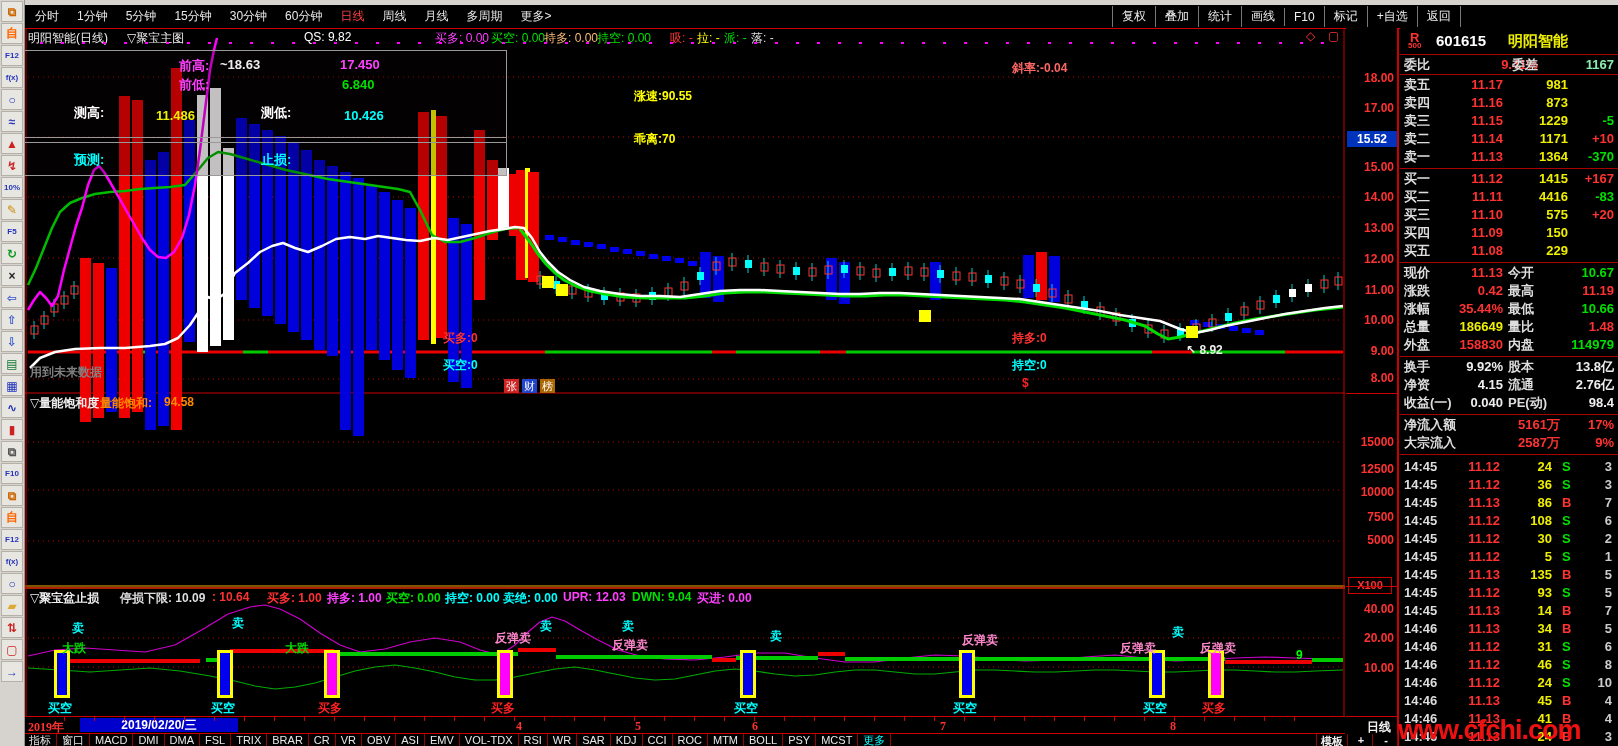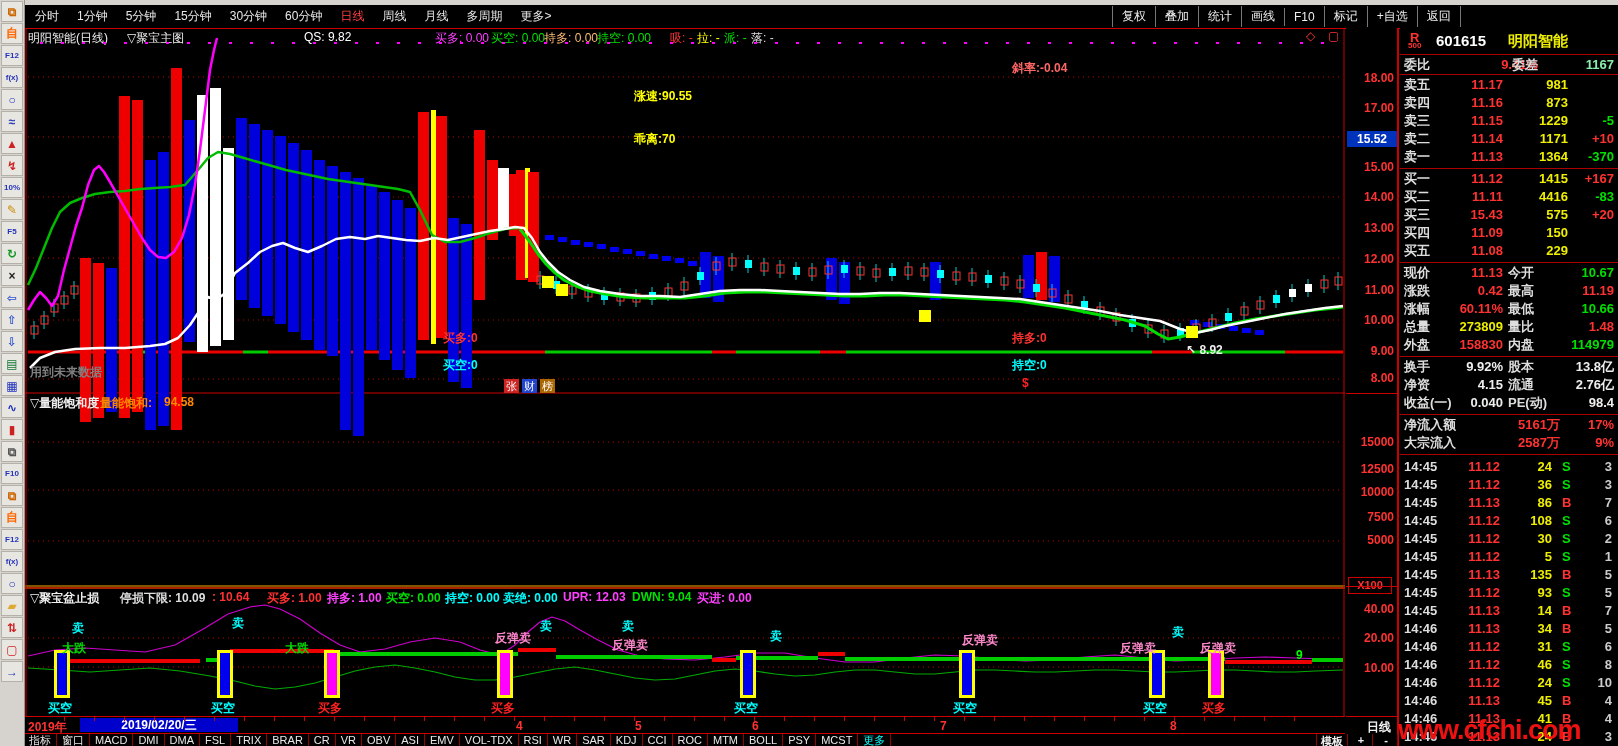--- a/index.html
+++ b/index.html
@@ -35,21 +35,21 @@
   .ax-lbl{position:absolute;right:5px;color:#ff3232;font-size:12px;font-weight:bold;}
   #marker-1552{position:absolute;left:1px;top:103px;width:50px;height:16px;background:#0033bb;color:#fff;
                font-size:12px;font-weight:bold;text-align:center;line-height:16px;}
   #x100{position:absolute;left:2px;top:549px;width:42px;height:15px;border:1px solid #cc0000;color:#ff3232;
         font-size:11px;font-weight:bold;text-align:center;line-height:15px;}
   #quote-panel{left:1400px;top:28px;width:218px;height:718px;background:#000;font-weight:bold;}
   .qrow{position:absolute;left:0;width:218px;height:18px;font-size:13px;line-height:18px;}
   .qrow span{position:absolute;white-space:nowrap;}
   .qdiv{position:absolute;left:0;width:218px;height:1px;background:#aa0000;}
   #date-bar{left:24px;top:716px;width:1321px;height:17px;background:#000;border-top:1px solid #cc0000;box-sizing:border-box;}
-  #date-bar span{position:absolute;font-size:12px;font-weight:bold;top:2px;white-space:nowrap;}
+  #date-bar span{position:absolute;font-size:12px;font-weight:bold;top:2px;white-space:nowrap;font-family:Liberation Serif, serif;}
   #date-cell{position:absolute;left:56px;top:1px;width:158px;height:14px;background:#0000cc;color:#fff;
              font-size:12px;font-weight:bold;text-align:center;line-height:14px;}
   #tab-bar{left:24px;top:733px;width:1321px;height:13px;background:#000;border-top:1px solid #cc0000;
            display:flex;align-items:stretch;box-sizing:border-box;}
   .tab{color:#e8e8e8;font-size:11px;line-height:12px;padding:0 5px;border-right:1px solid #990000;white-space:nowrap;}
   #watermark{left:1398px;top:715px;width:224px;color:#ee1111;font-size:27px;font-weight:bold;letter-spacing:-1px;z-index:50;}
   .sigbar-lbl{position:absolute;font-size:12px;font-weight:bold;z-index:30;white-space:nowrap;}
   .p3sig{position:absolute;font-size:12px;font-weight:bold;z-index:22;white-space:nowrap;}
   #btm-right-cells span{position:absolute;color:#f0f0f0;font-size:11px;font-weight:bold;text-align:center;}
 </style>
@@ -400,20 +400,35 @@
       <rect x="740" y="650" width="16" height="48" fill="#ffff00"></rect>
       <rect x="743" y="653" width="10" height="42" fill="#0000ee"></rect>
       <rect x="959" y="650" width="16" height="48" fill="#ffff00"></rect>
       <rect x="962" y="653" width="10" height="42" fill="#0000ee"></rect>
       <rect x="1149" y="650" width="16" height="48" fill="#ffff00"></rect>
       <rect x="1152" y="653" width="10" height="42" fill="#0000ee"></rect>
       <rect x="1208" y="650" width="16" height="48" fill="#ffff00"></rect>
       <rect x="1211" y="653" width="10" height="42" fill="#ff00ff"></rect>
     </svg>
 
+  <div id="info-box" class="abs">
+    <span class="lbl" style="left:155px;top:6px;color:#ff40ff">前高:</span>
+    <span class="lbl" style="left:196px;top:6px;color:#eeeeee">~18.63</span>
+    <span class="lbl" style="left:316px;top:6px;color:#ff40ff">17.450</span>
+    <span class="lbl" style="left:155px;top:25px;color:#ff40ff">前低:</span>
+    <span class="lbl" style="left:318px;top:26px;color:#00e000">6.840</span>
+    <span class="lbl" style="left:50px;top:53px;color:#ffffff">测高:</span>
+    <span class="lbl" style="left:132px;top:57px;color:#eeee00">11.486</span>
+    <span class="lbl" style="left:237px;top:53px;color:#ffffff">测低:</span>
+    <span class="lbl" style="left:320px;top:57px;color:#00ffff">10.426</span>
+    <div class="ibox-div" style="top:86px"></div>
+    <div class="ibox-div" style="top:91px"></div>
+    <span class="lbl" style="left:50px;top:100px;color:#00ffff">预测:</span>
+    <span class="lbl" style="left:237px;top:100px;color:#00ffff">止损:</span>
+  </div>
 
   <div id="pane2-header" style="left:24px;top:395px">
     <span style="left:6px;color:#f0f0f0">▽量能饱和度</span>
     <span style="left:76px;color:#ff8800">量能饱和:</span>
     <span style="left:140px;color:#ff8800">94.58</span>
   </div>
 
   <div id="pane3-header" style="left:24px;top:590px">
     <span style="left:6px;color:#f0f0f0">▽聚宝盆止损</span>
   <span style="left: 96px; color: rgb(221, 221, 221);">停损下限: 10.09</span>
@@ -544,21 +559,21 @@
         <span style="right: 4px; color: rgb(255, 50, 50);">+167</span>
       </div>
       <div class="qrow" style="top: 160px;">
         <span style="left: 4px; color: rgb(221, 221, 221);">买二</span>
         <span style="right: 115px; color: rgb(255, 50, 50);">11.11</span>
         <span style="right: 50px; color: rgb(238, 238, 0);">4416</span>
         <span style="right: 4px; color: rgb(0, 224, 0);">-83</span>
       </div>
       <div class="qrow" style="top: 178px;">
         <span style="left: 4px; color: rgb(221, 221, 221);">买三</span>
-        <span style="right: 115px; color: rgb(255, 50, 50);">15.43</span>
+        <span style="right: 115px; color: rgb(255, 50, 50);">11.10</span>
         <span style="right: 50px; color: rgb(238, 238, 0);">575</span>
         <span style="right: 4px; color: rgb(255, 50, 50);">+20</span>
       </div>
       <div class="qrow" style="top: 196px;">
         <span style="left: 4px; color: rgb(221, 221, 221);">买四</span>
         <span style="right: 115px; color: rgb(255, 50, 50);">11.09</span>
         <span style="right: 50px; color: rgb(238, 238, 0);">150</span>
       </div>
       <div class="qrow" style="top: 214px;">
         <span style="left: 4px; color: rgb(221, 221, 221);">买五</span>
@@ -572,27 +587,27 @@
         <span style="right: 4px; color: rgb(0, 224, 0);">10.67</span>
       </div>
       <div class="qrow" style="top: 254px;">
         <span style="left: 4px; color: rgb(221, 221, 221);">涨跌</span>
         <span style="right: 115px; color: rgb(255, 50, 50);">0.42</span>
         <span style="left: 108px; color: rgb(221, 221, 221);">最高</span>
         <span style="right: 4px; color: rgb(255, 50, 50);">11.19</span>
       </div>
       <div class="qrow" style="top: 272px;">
         <span style="left: 4px; color: rgb(221, 221, 221);">涨幅</span>
-        <span style="right: 115px; color: rgb(255, 50, 50);">60.11%</span>
+        <span style="right: 115px; color: rgb(255, 50, 50);">35.44%</span>
         <span style="left: 108px; color: rgb(221, 221, 221);">最低</span>
         <span style="right: 4px; color: rgb(0, 224, 0);">10.66</span>
       </div>
       <div class="qrow" style="top: 290px;">
         <span style="left: 4px; color: rgb(221, 221, 221);">总量</span>
-        <span style="right: 115px; color: rgb(238, 238, 0);">273809</span>
+        <span style="right: 115px; color: rgb(238, 238, 0);">186649</span>
         <span style="left: 108px; color: rgb(221, 221, 221);">量比</span>
         <span style="right: 4px; color: rgb(255, 50, 50);">1.48</span>
       </div>
       <div class="qrow" style="top: 308px;">
         <span style="left: 4px; color: rgb(221, 221, 221);">外盘</span>
         <span style="right: 115px; color: rgb(255, 50, 50);">158830</span>
         <span style="left: 108px; color: rgb(221, 221, 221);">内盘</span>
         <span style="right: 4px; color: rgb(0, 224, 0);">114979</span>
       </div>
       <div class="qrow" style="top: 330px;">

